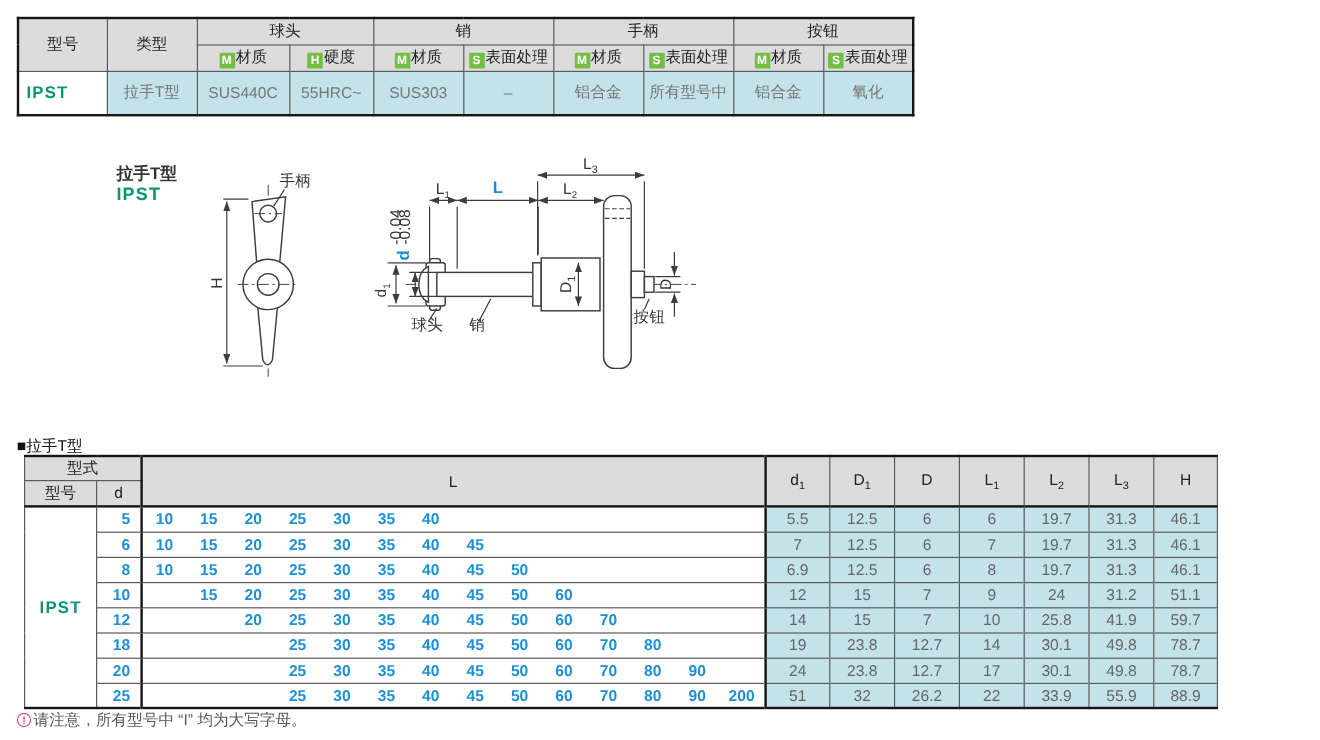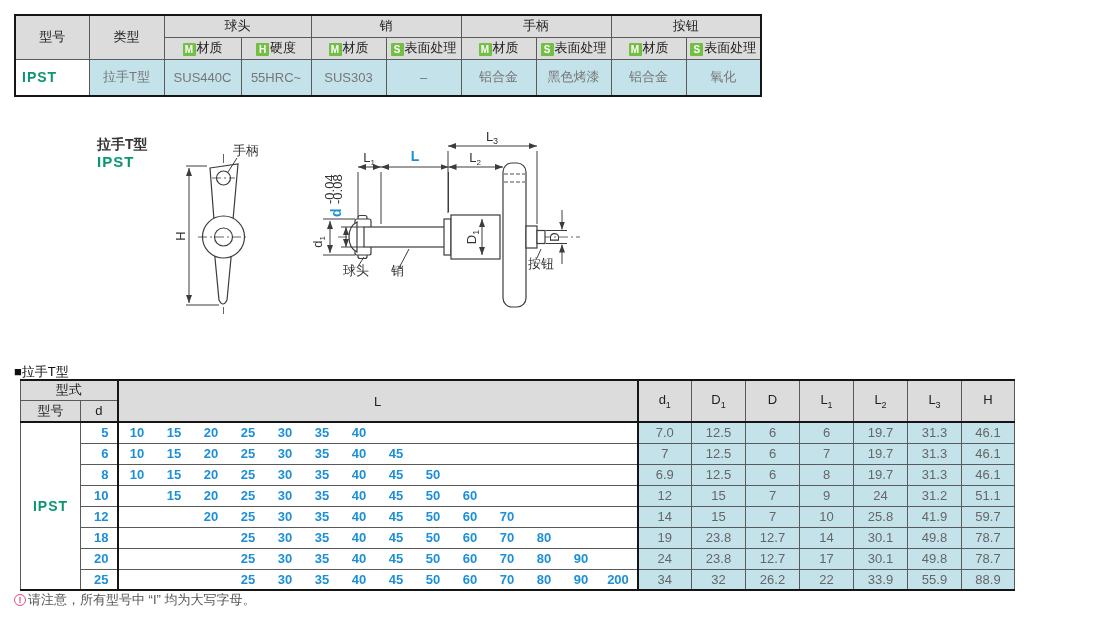--- a/index.html
+++ b/index.html
@@ -108,21 +108,21 @@
   </thead>
   <tbody>
     <tr>
       <td class="model-cell">IPST</td>
       <td>拉手T型</td>
       <td>SUS440C</td>
       <td>55HRC~</td>
       <td>SUS303</td>
       <td>–</td>
       <td>铝合金</td>
-      <td>黑色烤漆</td>
+      <td>所有型号中</td>
       <td>铝合金</td>
       <td>氧化</td>
     </tr>
   </tbody>
 </table>
 
 <svg class="drawing" width="570" height="205" viewBox="75 122 570 205">
   <defs>
     <marker id="ae" markerWidth="8" markerHeight="6" refX="8" refY="3" orient="auto" markerUnits="userSpaceOnUse">
       <path d="M0,0 L8,3 L0,6 Z" fill="#3c3c3c"></path>
@@ -265,21 +265,21 @@
             <div class="l-slot">40</div>
             <div class="l-slot"></div>
             <div class="l-slot"></div>
             <div class="l-slot"></div>
             <div class="l-slot"></div>
             <div class="l-slot"></div>
             <div class="l-slot"></div>
             <div class="l-slot"></div>
           </div>
         </td>
-        <td class="dim-cell">7.0</td>
+        <td class="dim-cell">5.5</td>
         <td class="dim-cell">12.5</td>
         <td class="dim-cell">6</td>
         <td class="dim-cell">6</td>
         <td class="dim-cell">19.7</td>
         <td class="dim-cell">31.3</td>
         <td class="dim-cell">46.1</td>
       </tr>
       <tr>
         <td class="d-cell">6</td>
         <td class="l-cell">
@@ -461,21 +461,21 @@
             <div class="l-slot">40</div>
             <div class="l-slot">45</div>
             <div class="l-slot">50</div>
             <div class="l-slot">60</div>
             <div class="l-slot">70</div>
             <div class="l-slot">80</div>
             <div class="l-slot">90</div>
             <div class="l-slot">200</div>
           </div>
         </td>
-        <td class="dim-cell">34</td>
+        <td class="dim-cell">51</td>
         <td class="dim-cell">32</td>
         <td class="dim-cell">26.2</td>
         <td class="dim-cell">22</td>
         <td class="dim-cell">33.9</td>
         <td class="dim-cell">55.9</td>
         <td class="dim-cell">88.9</td>
       </tr>
     </tbody>
 </table>
 

